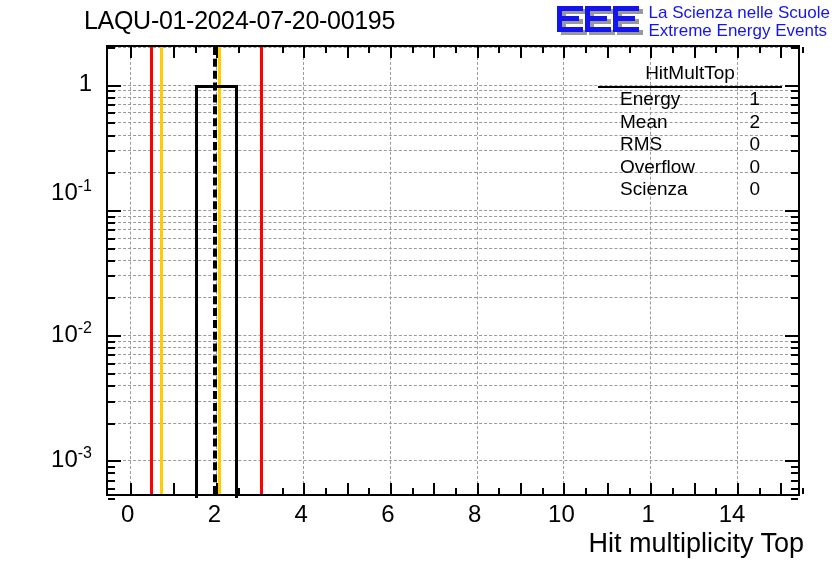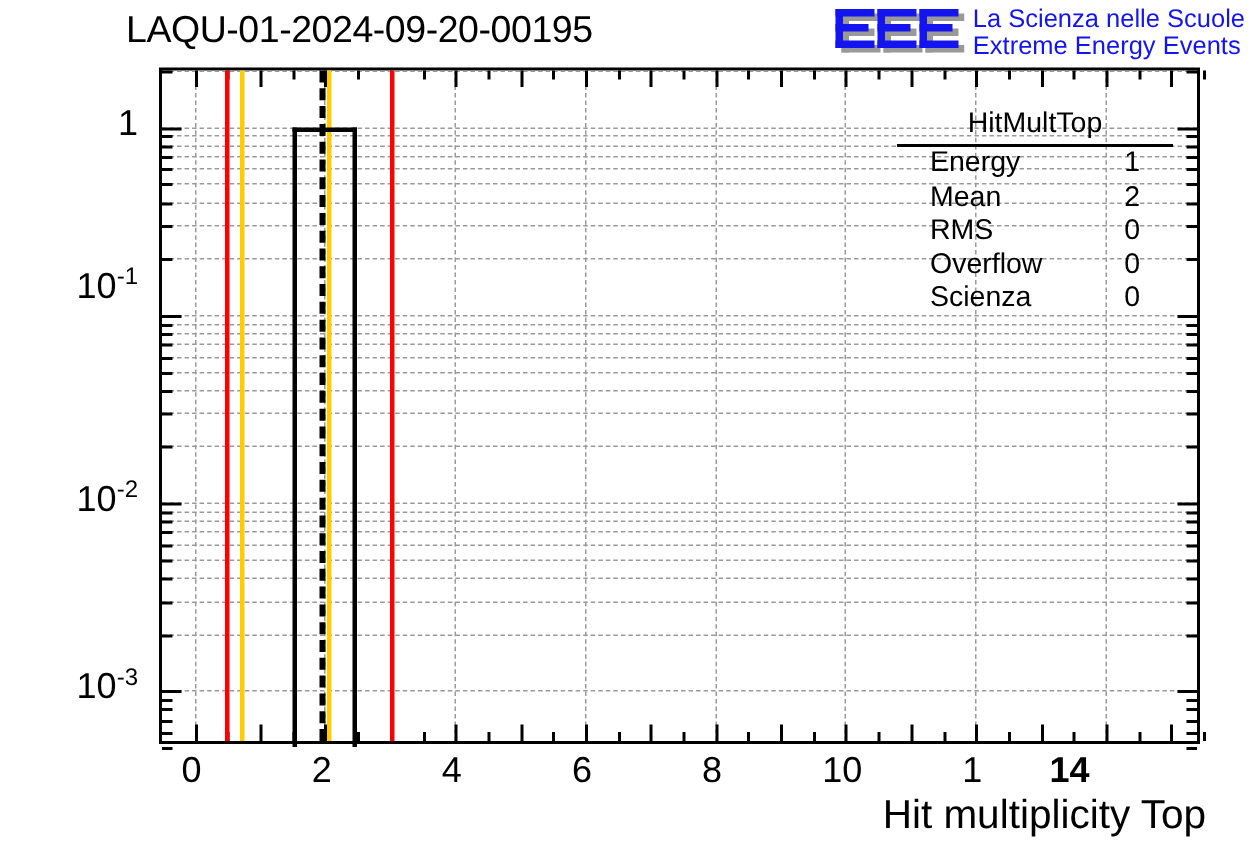--- a/index.html
+++ b/index.html
@@ -145,21 +145,21 @@
     border: 3px solid #000;
     border-bottom: none;
     box-sizing: border-box;
     background: transparent;
   }
 
   
   #stats-box {
     position: absolute;
     left: 598px;
-    top: 72px;
+    top: 62px;
     width: 184px;
     font-size: 19px;
     color: #000;
     font-family: "Liberation Sans", sans-serif;
   }
   #stats-title {
     text-align: center;
     padding-bottom: 2px;
     border-bottom: 2px solid #000;
     font-size: 19px;
@@ -171,21 +171,21 @@
     padding: 0 22px 0 22px;
     line-height: 22.5px;
     white-space: nowrap;
   }
   .stats-row .k { text-align: left; }
   .stats-row .v { text-align: right; }
 </style>
 </head>
 <body>
 
-<div id="hist-title">LAQU-01-2024-09-20-00195</div>
+<div id="hist-title">LAQU-01-2024-07-20-00195</div>
 
 <div id="eee-logo">
   <div class="eee-letters">
     <svg width="88" height="38" viewBox="0 0 88 38" xmlns="http://www.w3.org/2000/svg">
       <g fill="#999999">
         <rect x="6" y="6" width="26" height="5"></rect>
         <rect x="6" y="16" width="22" height="5"></rect>
         <rect x="6" y="27" width="26" height="5"></rect>
         <rect x="6" y="6" width="5" height="26"></rect>
         <rect x="34" y="6" width="26" height="5"></rect>
@@ -399,21 +399,21 @@
   </div>
 
 <div id="x-tick-labels">
     <div class="xlabel" style="left: 127.688px;">0</div>
     <div class="xlabel" style="left: 214.438px;">2</div>
     <div class="xlabel" style="left: 301.188px;">4</div>
     <div class="xlabel" style="left: 387.938px;">6</div>
     <div class="xlabel" style="left: 474.688px;">8</div>
     <div class="xlabel" style="left: 561.438px;">10</div>
     <div class="xlabel" style="left: 648.188px;">1</div>
-    <div class="xlabel" style="left: 713px; font-weight: bold;">14</div>
+    <div class="xlabel" style="left: 732px;">14</div>
   </div>
 <div id="y-tick-labels">
     <div class="ylabel" style="top: 82.6908px;">1</div>
     <div class="ylabel" style="top: 191px;">10<sup>-1</sup></div>
     <div class="ylabel" style="top: 333.103px;">10<sup>-2</sup></div>
     <div class="ylabel" style="top: 458.309px;">10<sup>-3</sup></div>
   </div>
 
 <div id="axis-title-x">Hit multiplicity Top</div>
 

